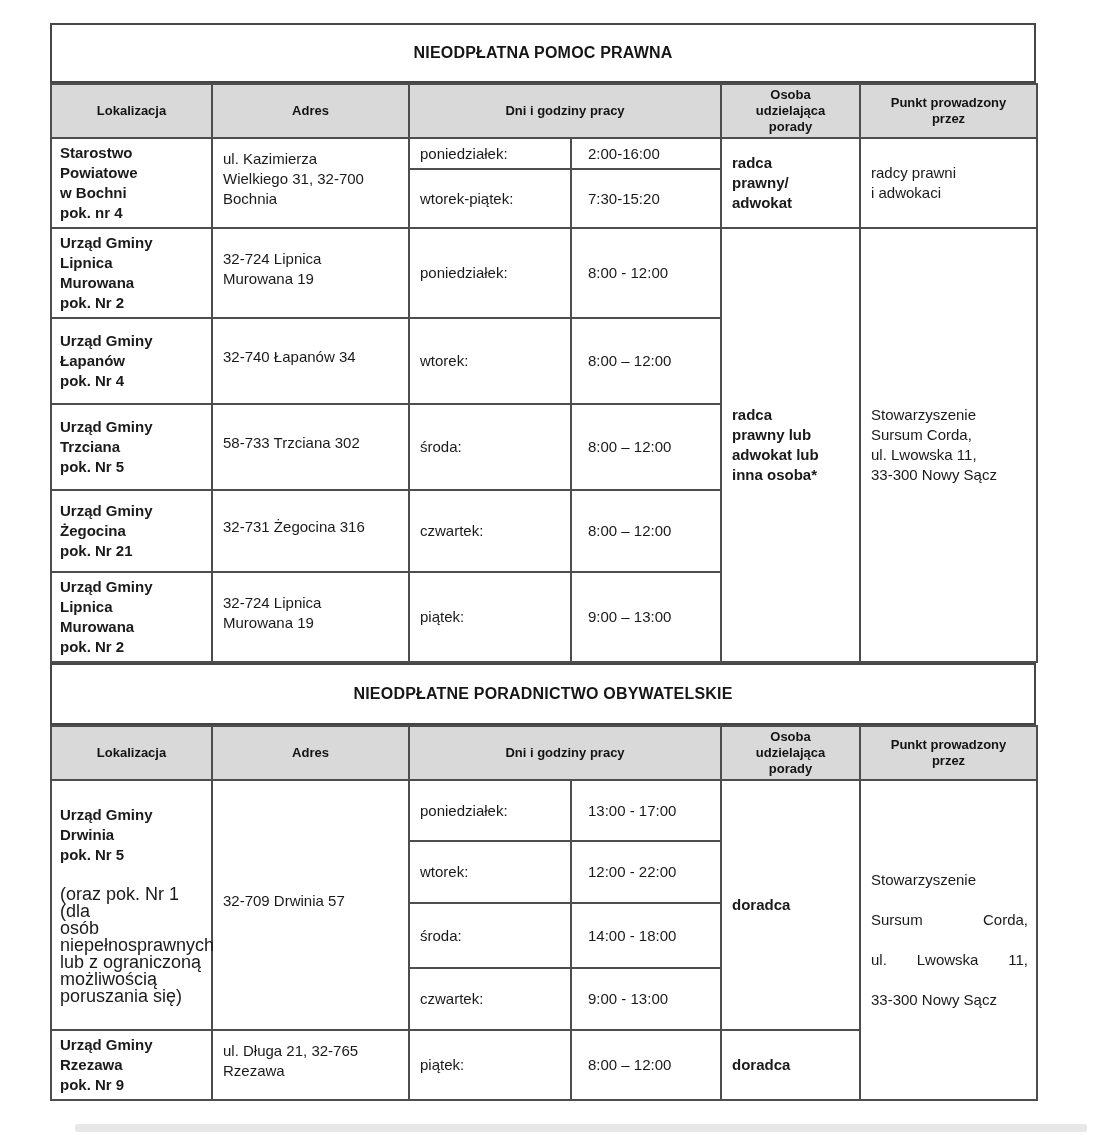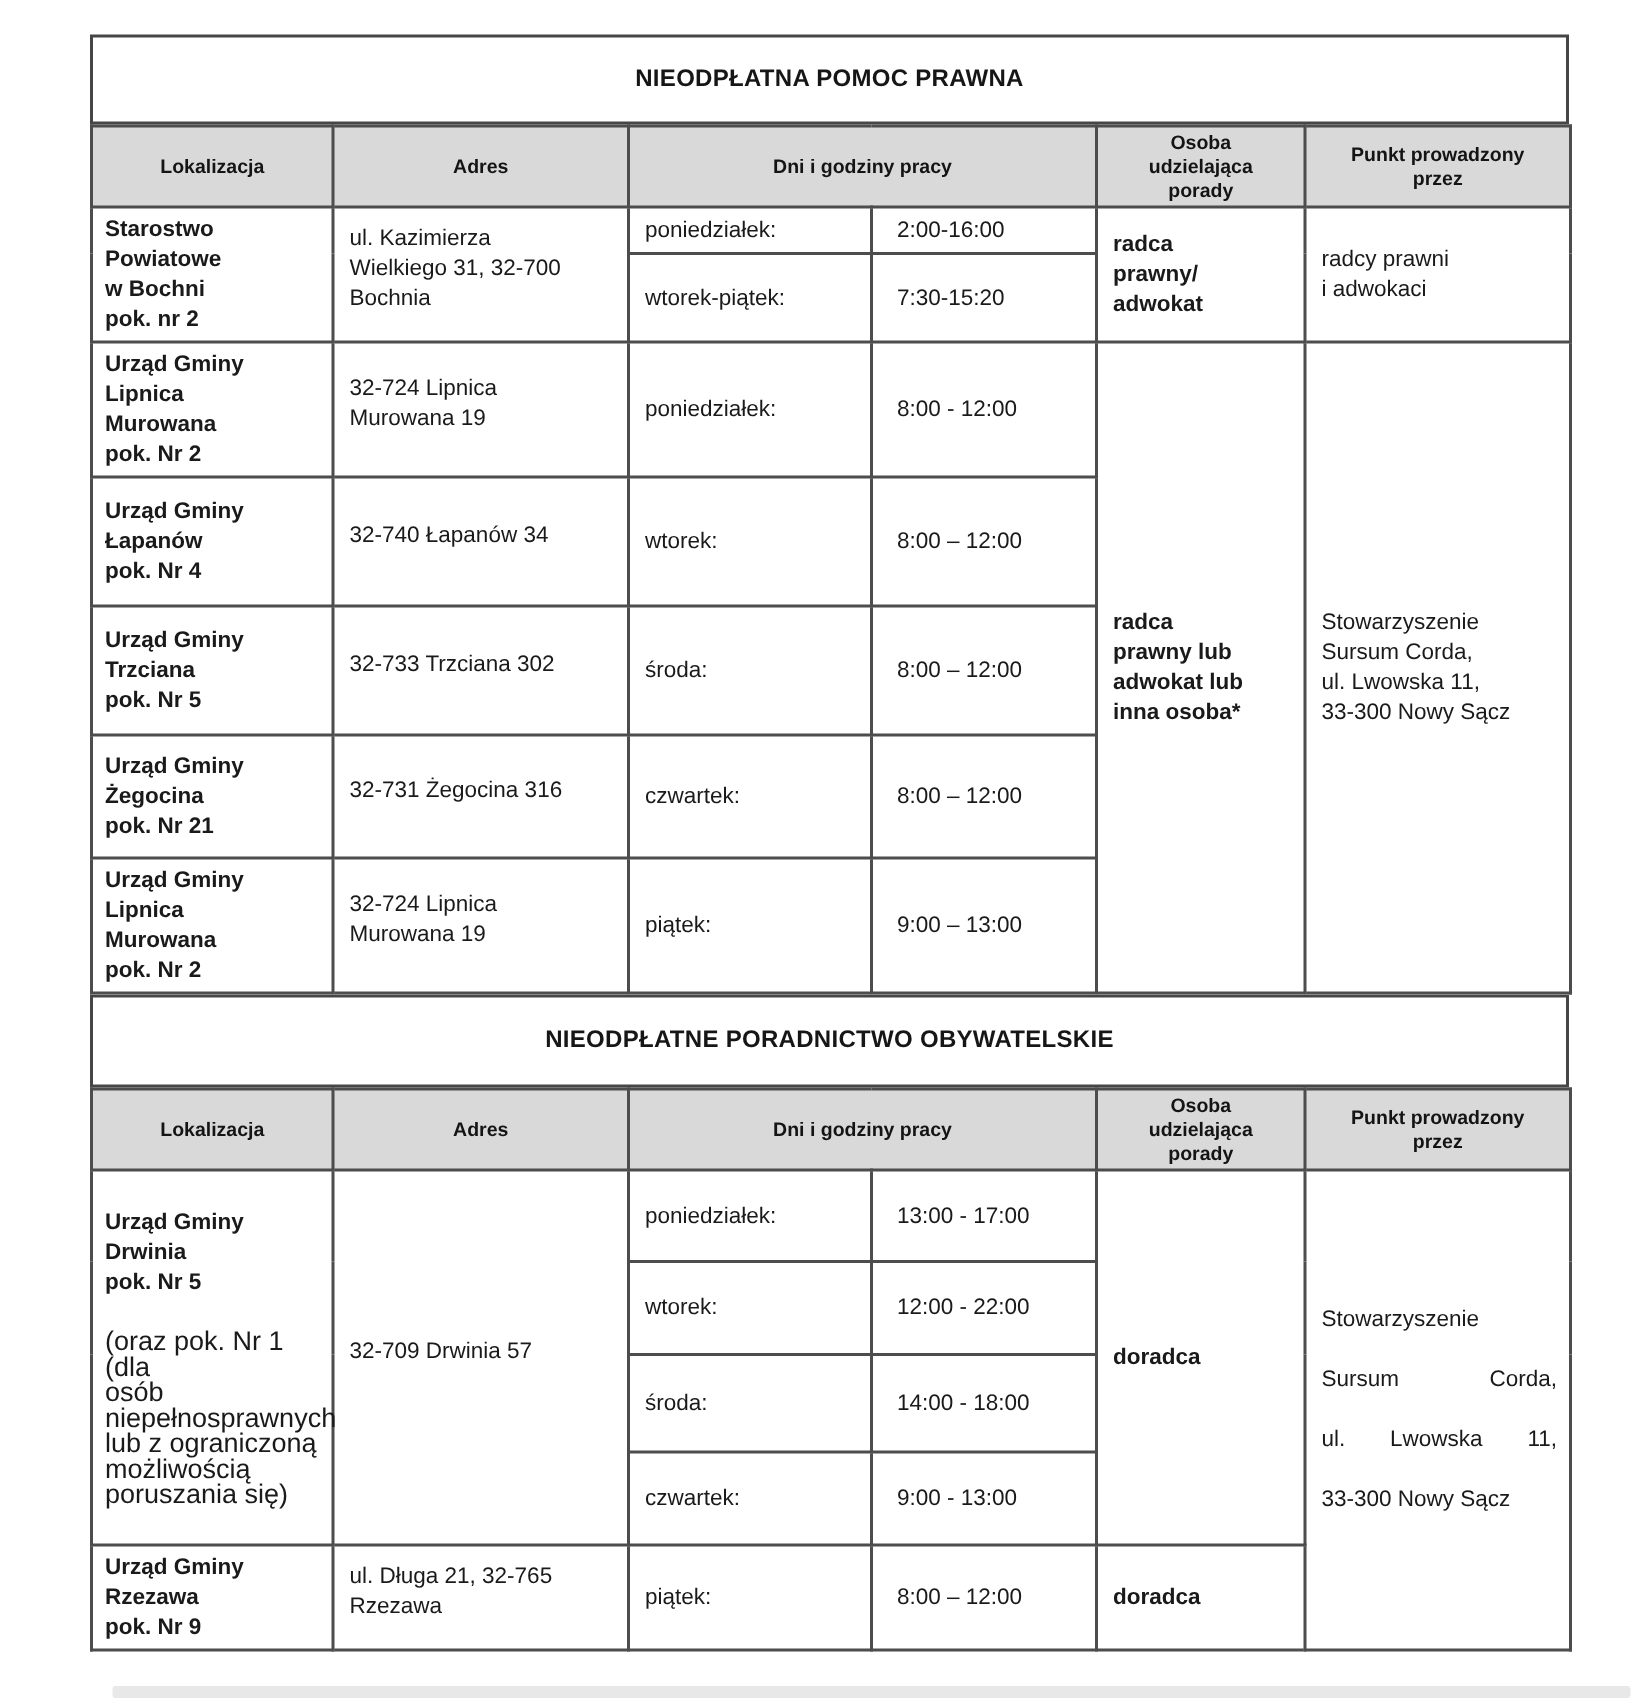--- a/index.html
+++ b/index.html
@@ -2,21 +2,21 @@
 <html><head>
 <meta charset="utf-8">
 <style>
   * { margin:0; padding:0; box-sizing:border-box; }
   body {
     font-family: "Liberation Sans", "DejaVu Sans", sans-serif;
     background:#ffffff;
     width:1100px; height:1135px;
   }
   .canvas { position:relative; width:1100px; height:1135px; background:#fff; overflow:hidden; }
-  .doc { position:absolute; left:60px; top:23px; width:986px; }
+  .doc { position:absolute; left:50px; top:23px; width:986px; }
 
   .title-box {
     width:100%; border:2px solid #464646; background:#fff;
     text-align:center; font-weight:bold; font-size:16px; color:#161616;
     display:flex; align-items:center; justify-content:center;
     letter-spacing:0.2px;
   }
   .t1-title { height:60px; }
   .t2-title { height:62px; }
 
@@ -80,21 +80,21 @@
           <th>Osoba
 udzielająca
 porady</th>
           <th>Punkt prowadzony
 przez</th>
         </tr>
         <tr style="height:31px">
           <td class="loc" rowspan="2">Starostwo
 Powiatowe
 w Bochni
-pok. nr 2</td>
+pok. nr 4</td>
           <td class="addr" rowspan="2">ul. Kazimierza
 Wielkiego 31, 32-700
 Bochnia</td>
           <td class="day">poniedziałek:</td>
           <td class="hours">2:00-16:00</td>
           <td class="person" rowspan="2">radca
 prawny/
 adwokat</td>
           <td class="provider" rowspan="2">radcy prawni
 i adwokaci</td>
@@ -126,21 +126,21 @@
 Łapanów
 pok. Nr 4</td>
           <td class="addr">32-740 Łapanów 34</td>
           <td class="day">wtorek:</td>
           <td class="hours">8:00 – 12:00</td>
         </tr>
         <tr style="height:86px">
           <td class="loc">Urząd Gminy
 Trzciana
 pok. Nr 5</td>
-          <td class="addr">32-733 Trzciana 302</td>
+          <td class="addr">58-733 Trzciana 302</td>
           <td class="day">środa:</td>
           <td class="hours">8:00 – 12:00</td>
         </tr>
         <tr style="height:82px">
           <td class="loc">Urząd Gminy
 Żegocina
 pok. Nr 21</td>
           <td class="addr">32-731 Żegocina 316</td>
           <td class="day">czwartek:</td>
           <td class="hours">8:00 – 12:00</td>

